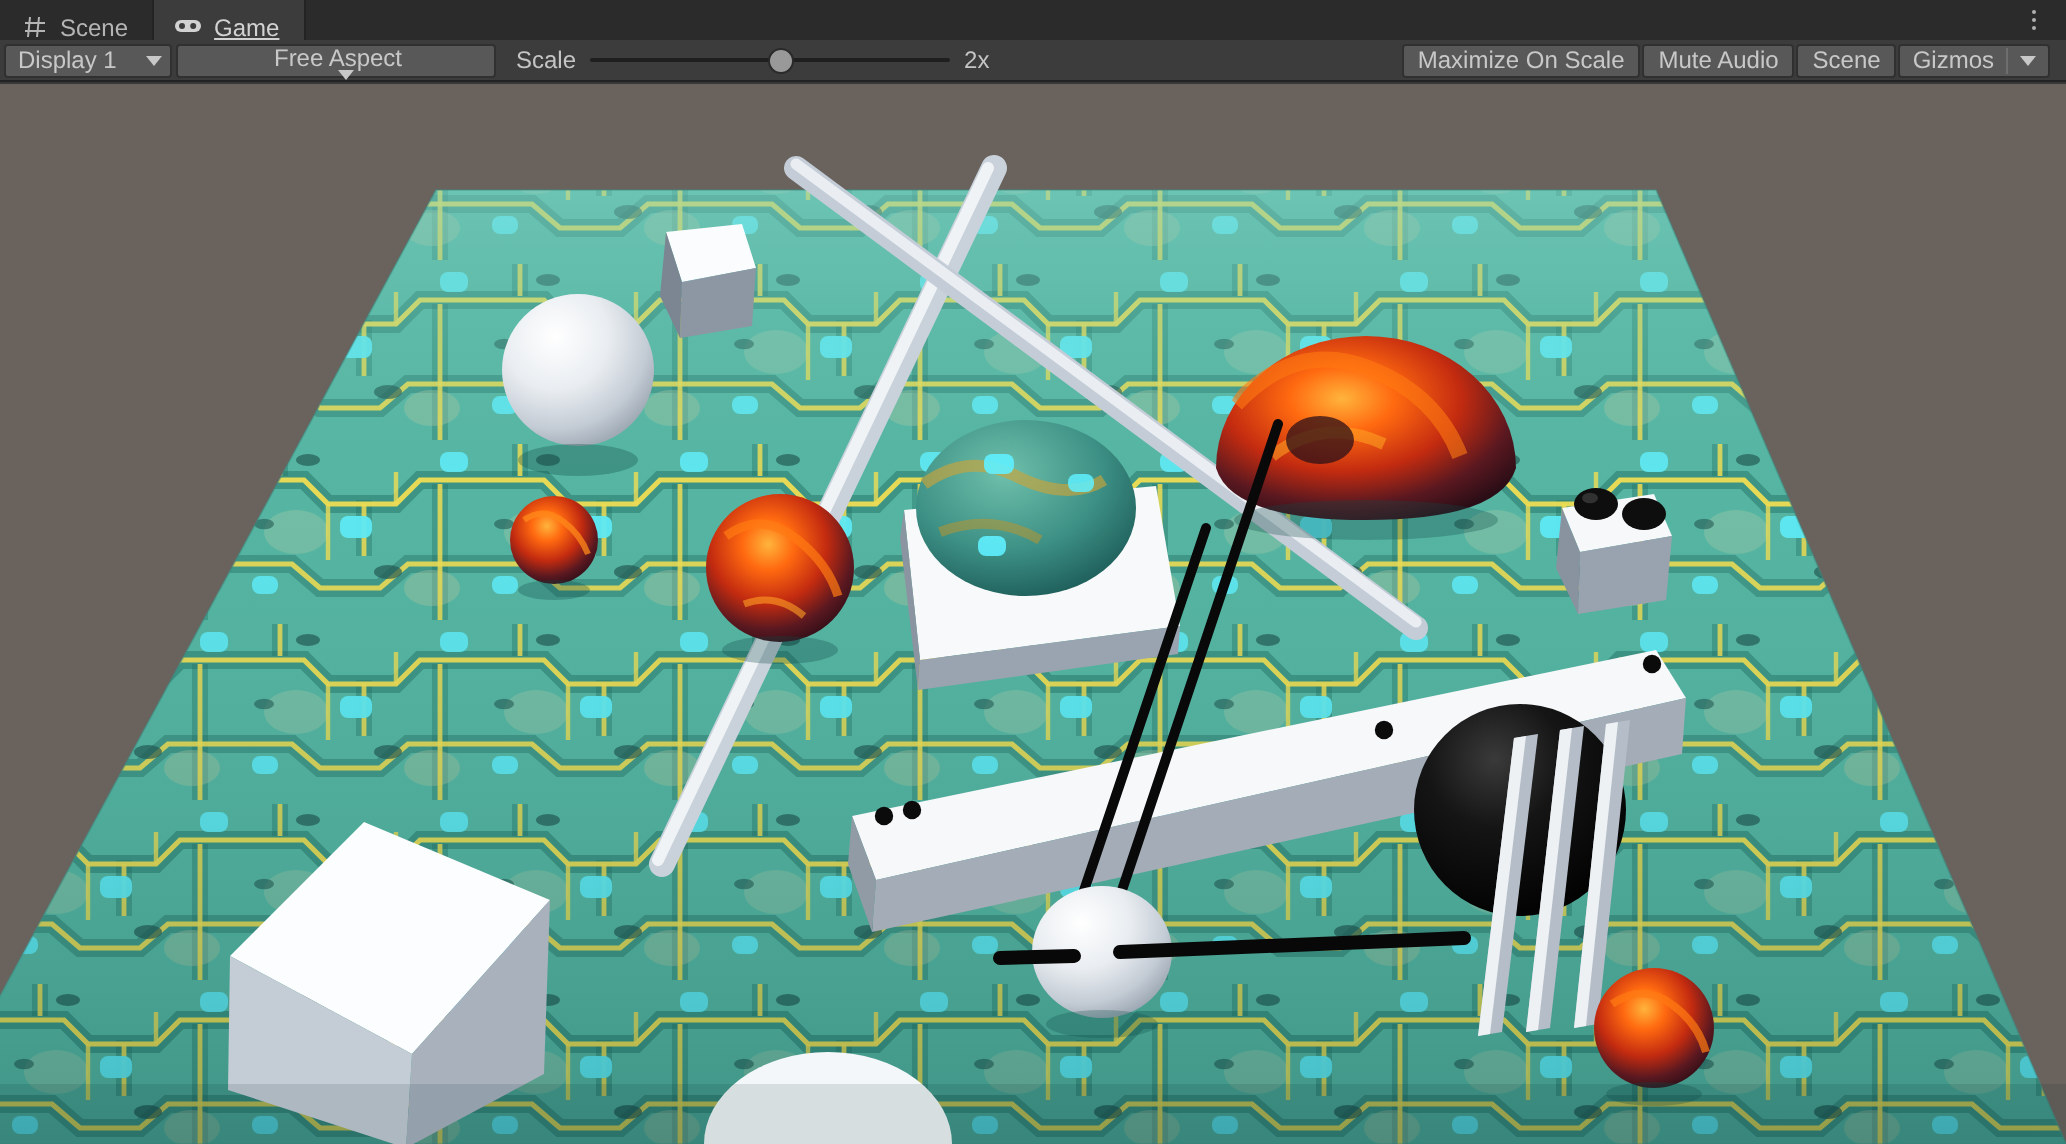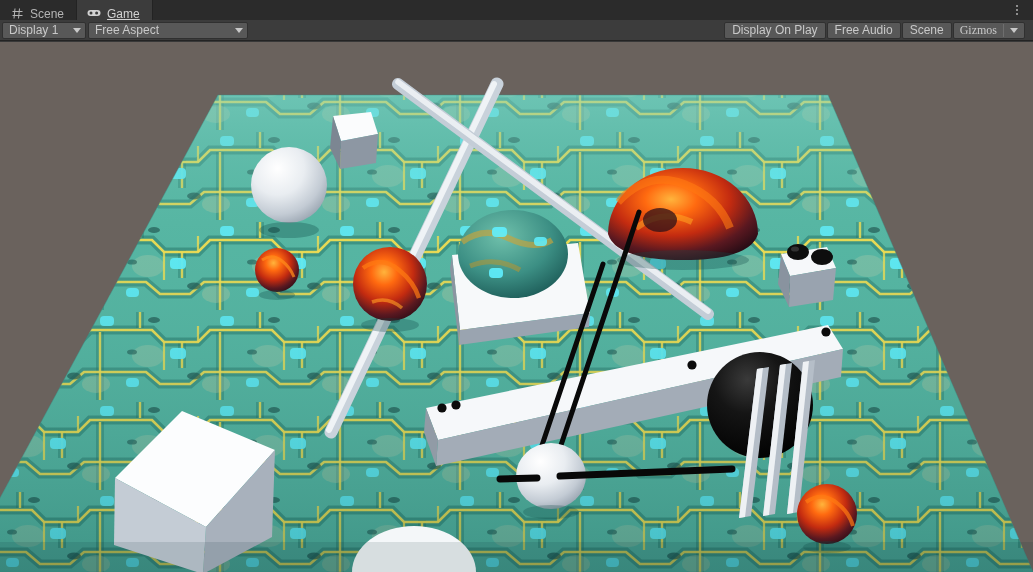--- a/index.html
+++ b/index.html
@@ -111,21 +111,21 @@
   .caret {
     width: 0; height: 0;
     margin-left: 8px;
     border-left: 4px solid transparent;
     border-right: 4px solid transparent;
     border-top: 5px solid #c8c8c8;
     flex: none;
   }
 
   #display-dd { width: 84px; }
-  #aspect-dd  { width: 160px; }
+  #aspect-dd  { width: 160px; flex-direction: column; }
 
   .scale-group {
     display: flex;
     align-items: center;
     margin-left: 10px;
     gap: 7px;
   }
   .scale-label { color: #c4c4c4; line-height: 1; }
   .slider {
     position: relative;
@@ -183,21 +183,20 @@
     border-radius: 2px;
     margin-right: 8px;
     box-sizing: border-box;
     cursor: default;
   }
   .gizmos-group .gz-label {
     padding: 0 6px;
     color: #c8c8c8;
     font-size: 12px;
     line-height: 1;
-    font-family: Liberation Serif, serif;
   }
   .gizmos-group .gz-sep {
     width: 1px; height: 13px;
     background: #6e6e6e;
   }
   .gizmos-group .gz-caret {
     padding: 0 6px;
     display: flex;
     align-items: center;
   }
@@ -255,29 +254,37 @@
     <div class="tb-dropdown" id="display-dd">
       <span class="lbl">Display 1</span>
       <span class="caret"></span>
     </div>
 
     <div class="tb-dropdown" id="aspect-dd">
       <span class="lbl">Free Aspect</span>
       <span class="caret"></span>
     </div>
 
+    <div class="scale-group">
+      <span class="scale-label">Scale</span>
+      <div class="slider">
+        <div class="track"></div>
+        <div class="knob" style="left: 89px;"></div>
+      </div>
+      <span class="scale-value">2x</span>
+    </div>
 
     <div class="tb-spacer"></div>
 
     <div class="tb-toggle">
-      <span>Display On Play</span>
+      <span>Maximize On Scale</span>
     </div>
 
     <div class="tb-toggle">
-      <span>Free Audio</span>
+      <span>Mute Audio</span>
     </div>
 
     <div class="tb-toggle">
       <span>Scene</span>
     </div>
 
     <div class="gizmos-group">
       <span class="gz-label">Gizmos</span>
       <span class="gz-sep"></span>
       <span class="gz-caret">

